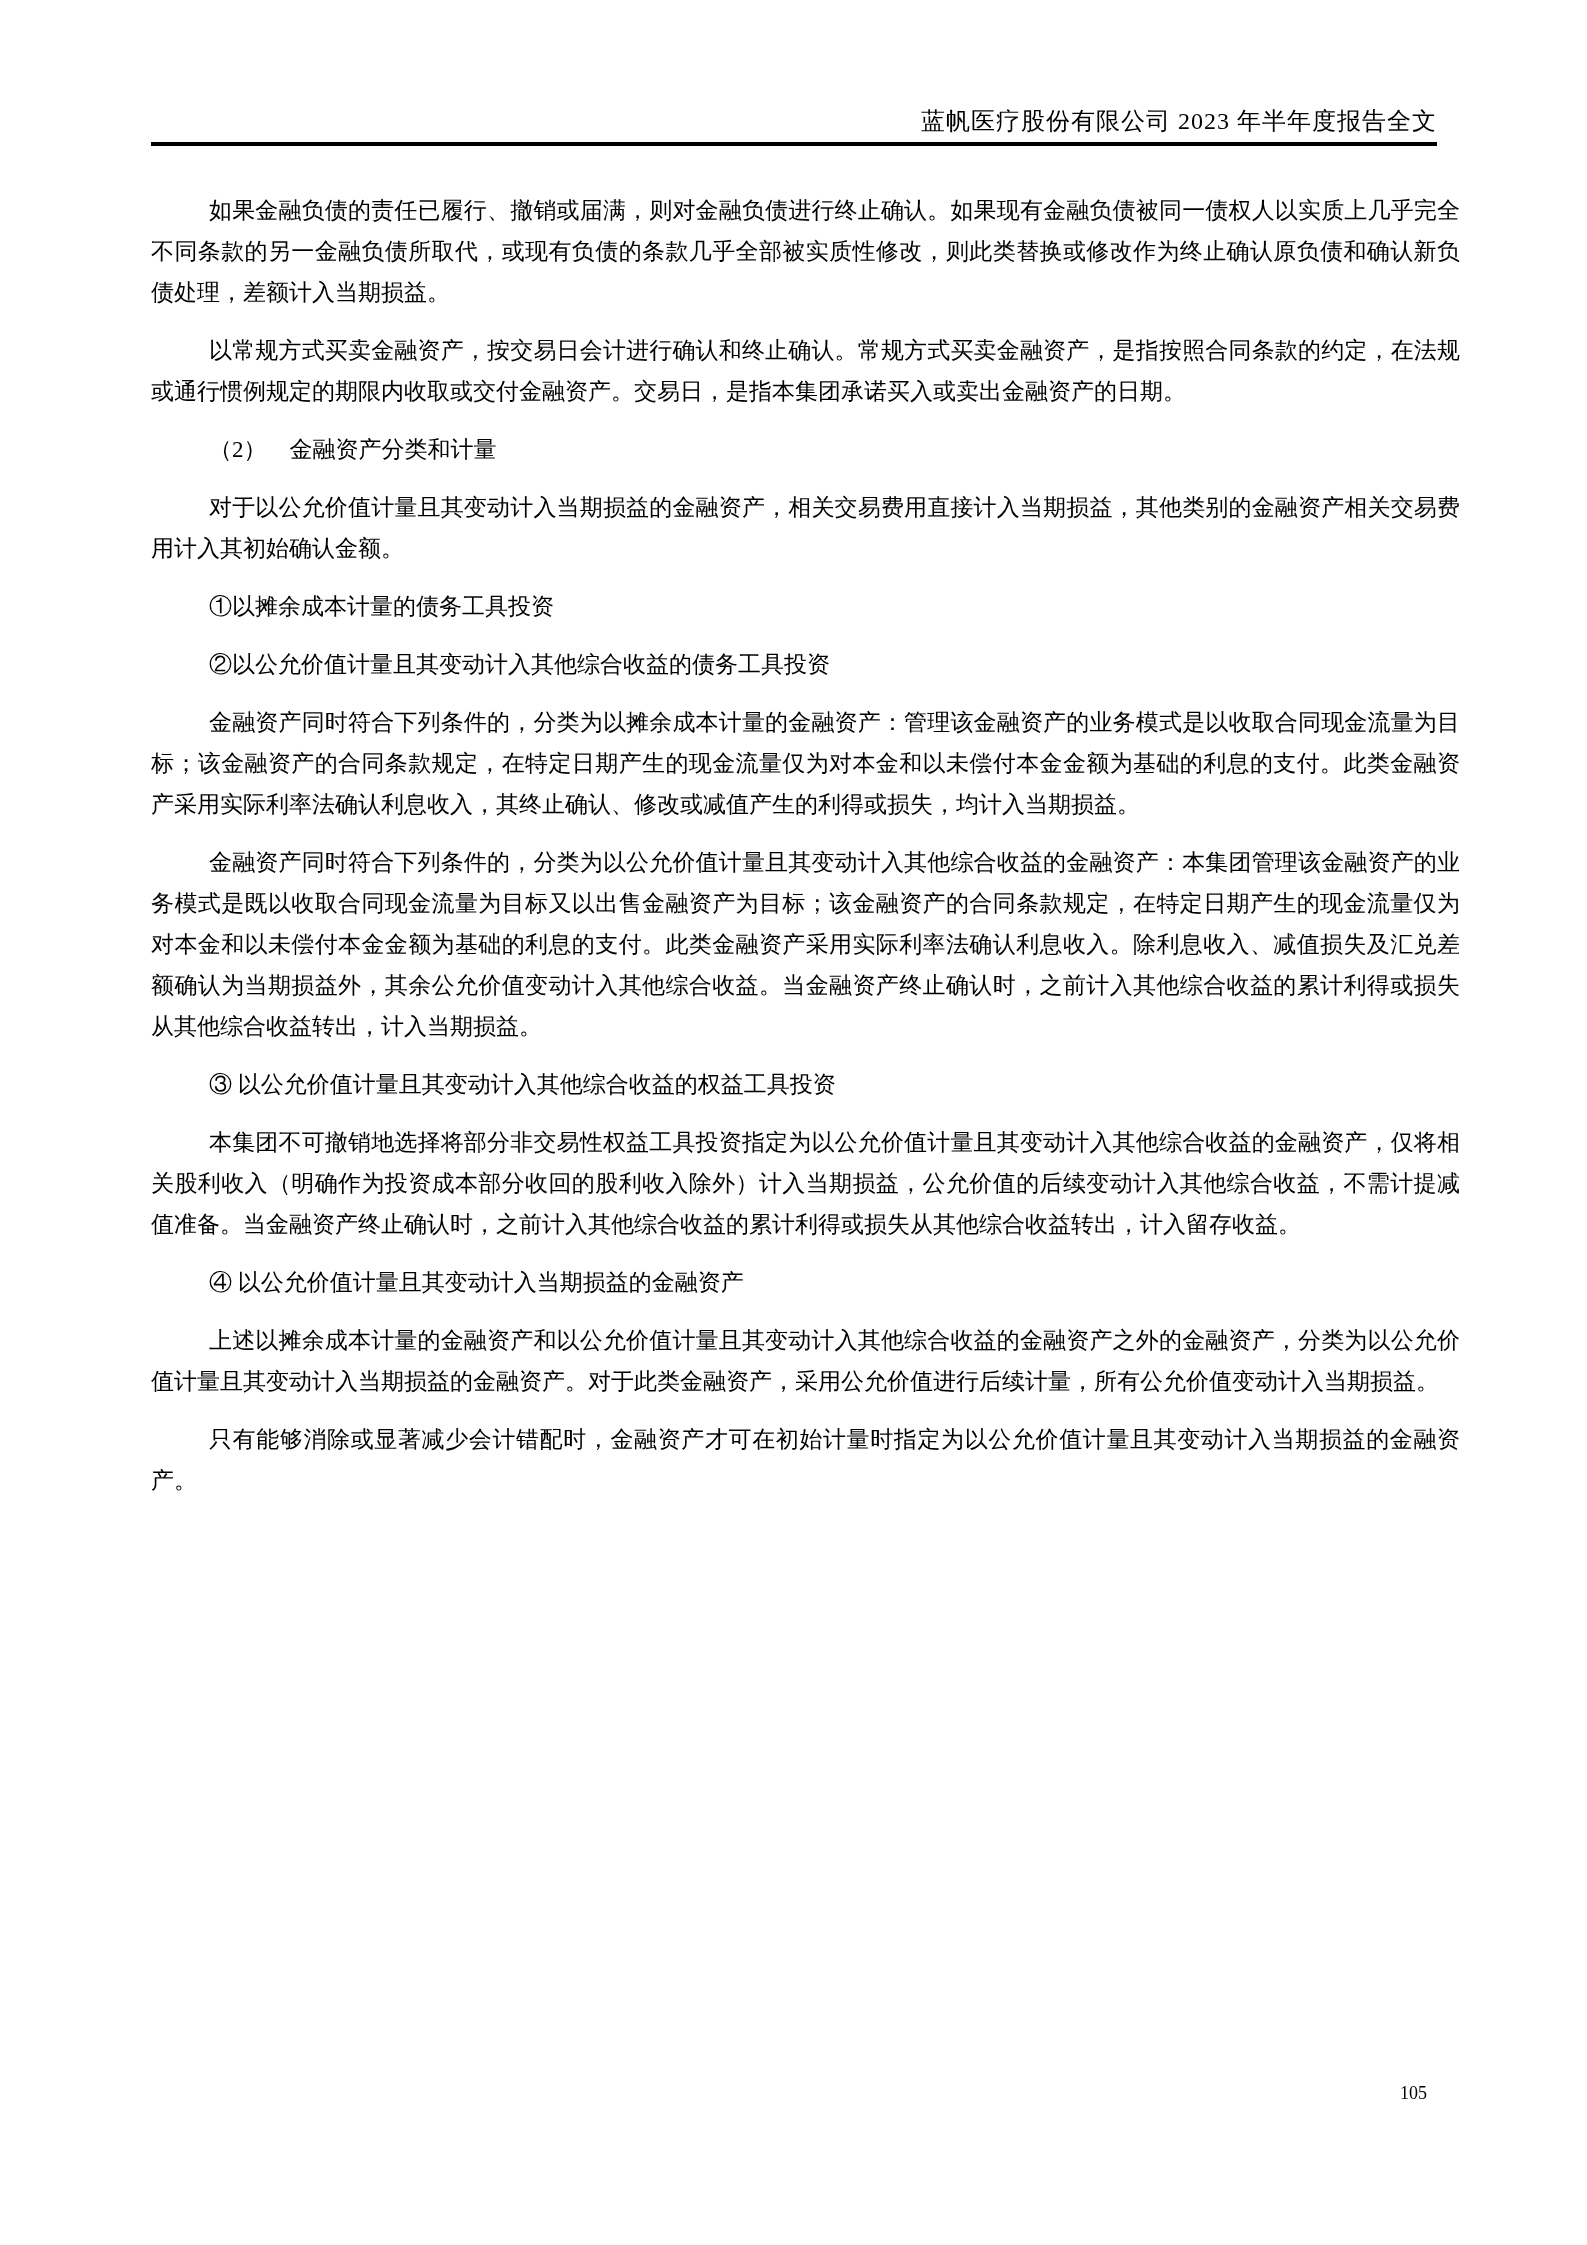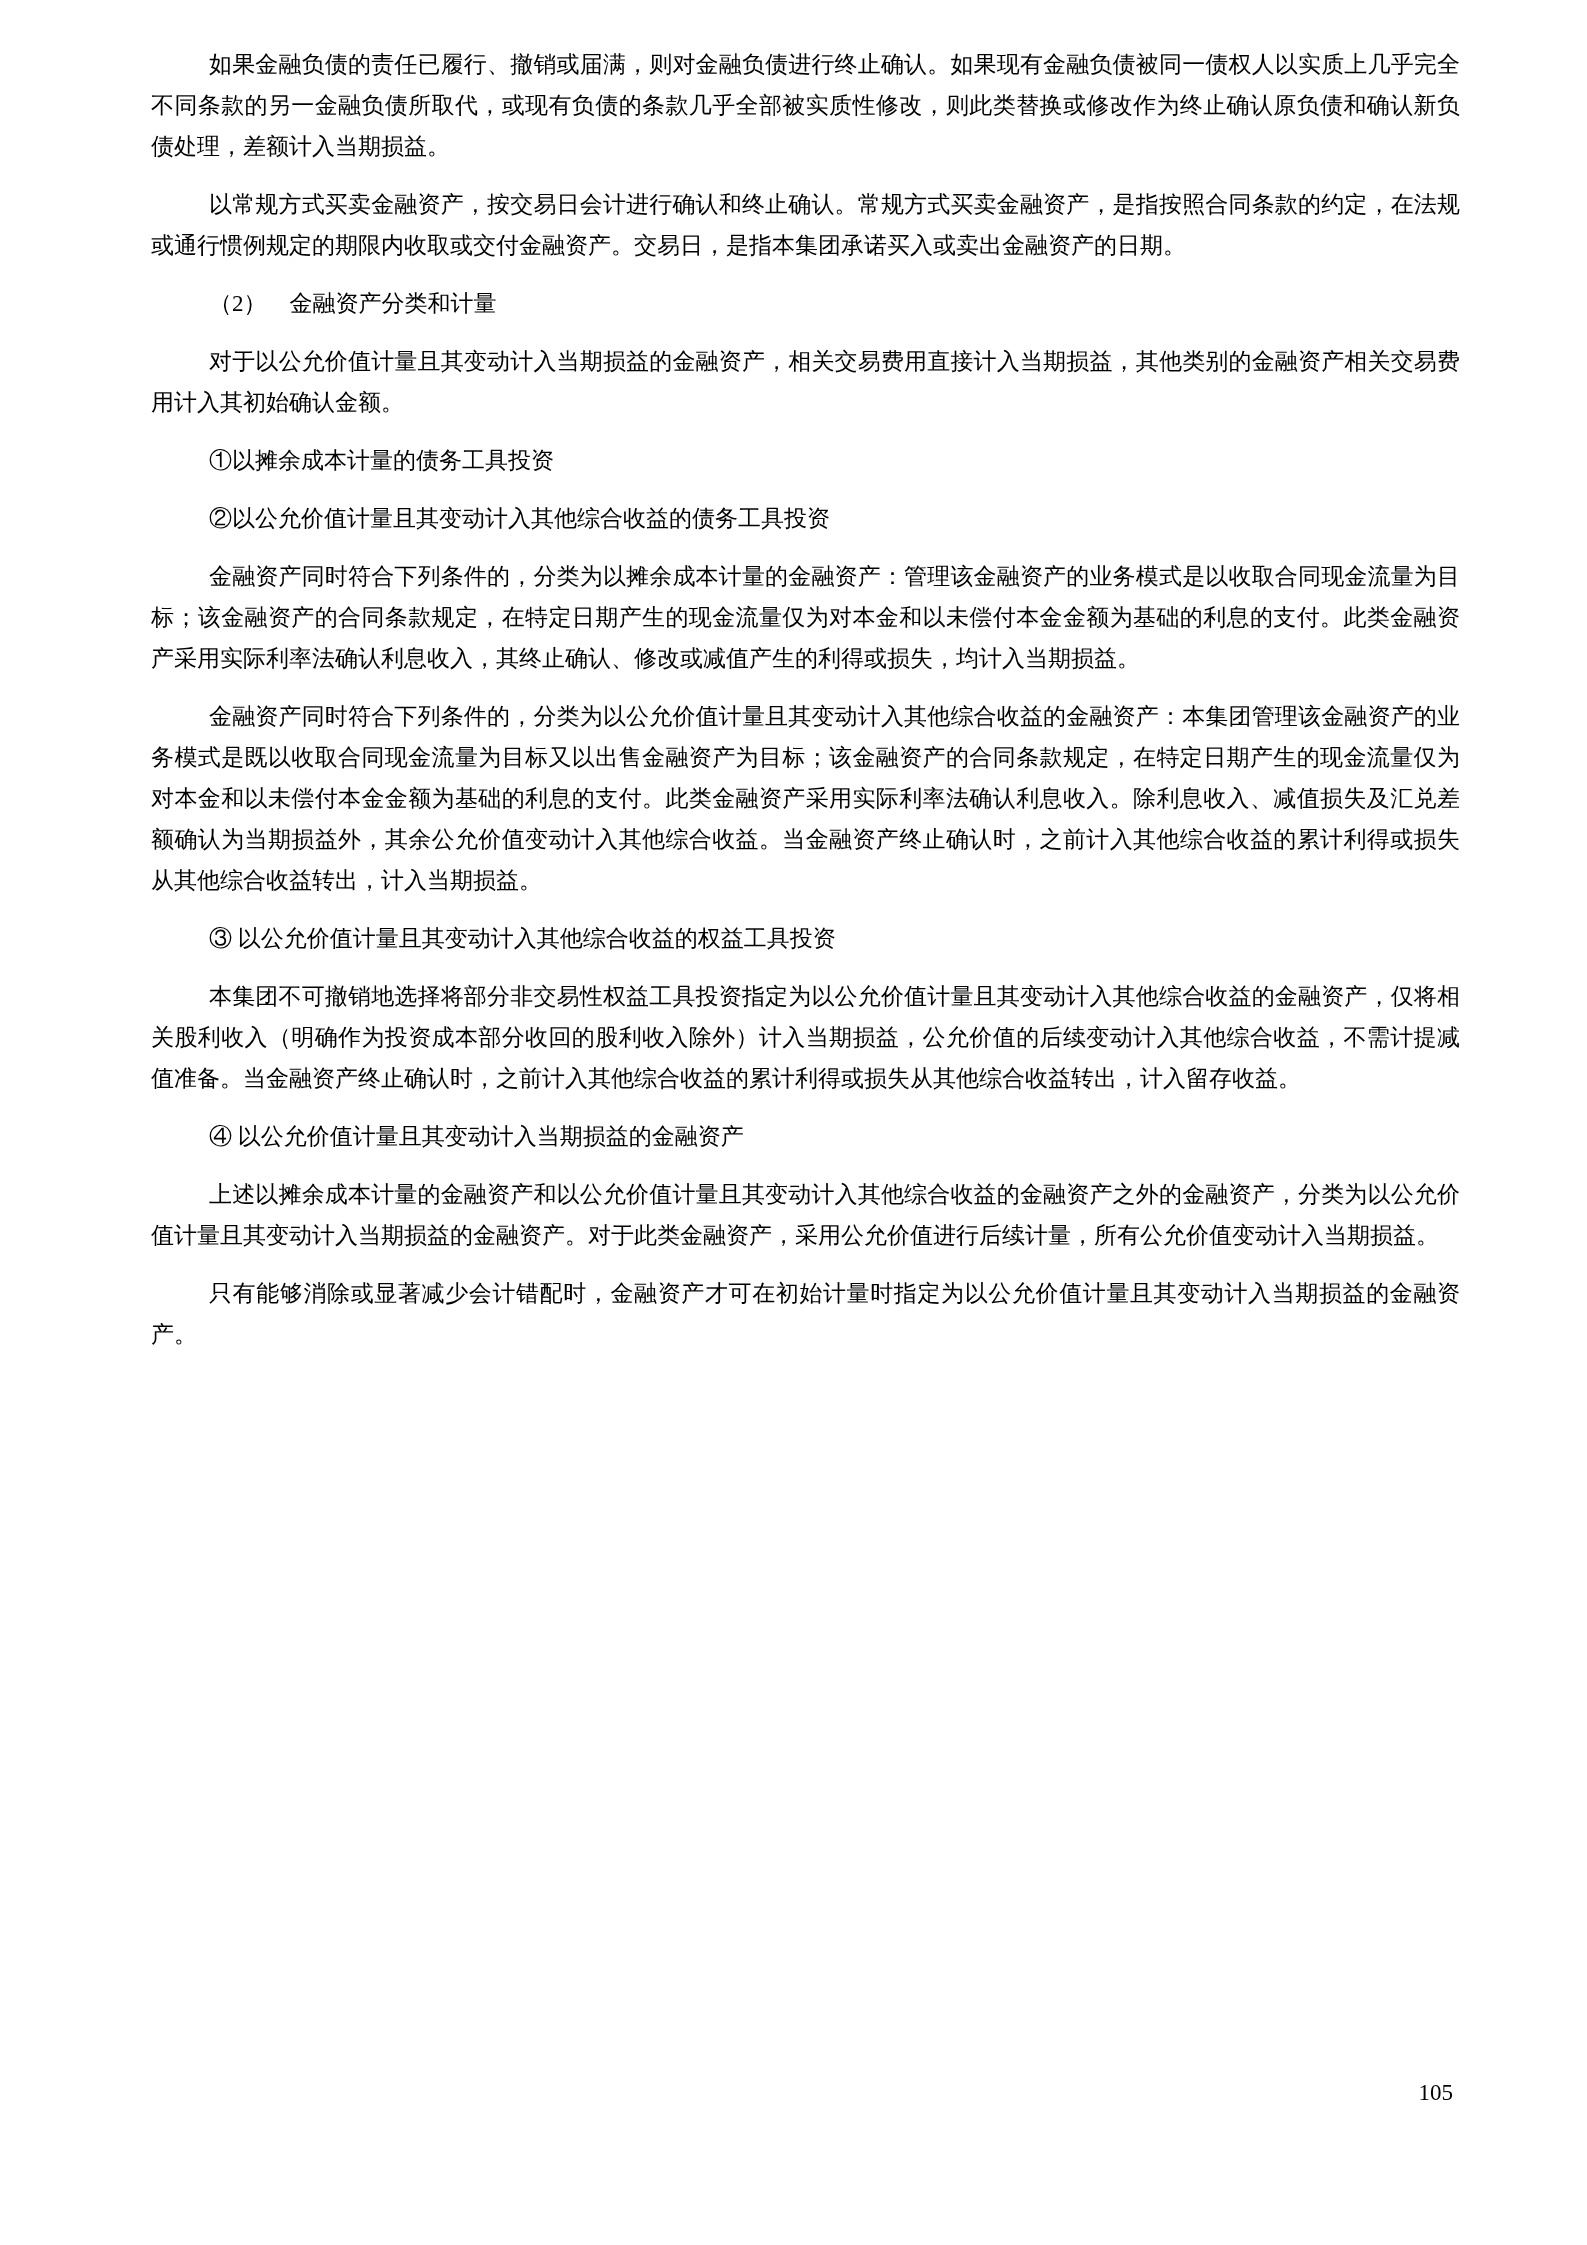--- a/index.html
+++ b/index.html
@@ -34,31 +34,34 @@
     margin: 0 0 17px 0;
     font-size: 23px;
     line-height: 41px;
     text-align: justify;
     text-indent: 58px;
     word-break: break-all;
   }
   .footer {
     position: absolute;
     top: 2078px;
-    right: 134px;
-    font-size: 23px;
+    right: 160px;
+    font-size: 18px;
     line-height: 30px;
     font-family: Liberation Serif, serif;
   }
 </style>
 </head>
 <body>
 
 <div class="page">
 
+  <div class="header">
+    <span>蓝帆医疗股份有限公司 2023 年半年度报告全文</span>
+  </div>
 
   <div class="doc-body">
     <p class="para">如果金融负债的责任已履行、撤销或届满，则对金融负债进行终止确认。如果现有金融负债被同一债权人以实质上几乎完全不同条款的另一金融负债所取代，或现有负债的条款几乎全部被实质性修改，则此类替换或修改作为终止确认原负债和确认新负债处理，差额计入当期损益。</p>
     <p class="para">以常规方式买卖金融资产，按交易日会计进行确认和终止确认。常规方式买卖金融资产，是指按照合同条款的约定，在法规或通行惯例规定的期限内收取或交付金融资产。交易日，是指本集团承诺买入或卖出金融资产的日期。</p>
     <p class="para">（2）　金融资产分类和计量</p>
     <p class="para">对于以公允价值计量且其变动计入当期损益的金融资产，相关交易费用直接计入当期损益，其他类别的金融资产相关交易费用计入其初始确认金额。</p>
     <p class="para">①以摊余成本计量的债务工具投资</p>
     <p class="para">②以公允价值计量且其变动计入其他综合收益的债务工具投资</p>
     <p class="para">金融资产同时符合下列条件的，分类为以摊余成本计量的金融资产：管理该金融资产的业务模式是以收取合同现金流量为目标；该金融资产的合同条款规定，在特定日期产生的现金流量仅为对本金和以未偿付本金金额为基础的利息的支付。此类金融资产采用实际利率法确认利息收入，其终止确认、修改或减值产生的利得或损失，均计入当期损益。</p>
     <p class="para">金融资产同时符合下列条件的，分类为以公允价值计量且其变动计入其他综合收益的金融资产：本集团管理该金融资产的业务模式是既以收取合同现金流量为目标又以出售金融资产为目标；该金融资产的合同条款规定，在特定日期产生的现金流量仅为对本金和以未偿付本金金额为基础的利息的支付。此类金融资产采用实际利率法确认利息收入。除利息收入、减值损失及汇兑差额确认为当期损益外，其余公允价值变动计入其他综合收益。当金融资产终止确认时，之前计入其他综合收益的累计利得或损失从其他综合收益转出，计入当期损益。</p>

